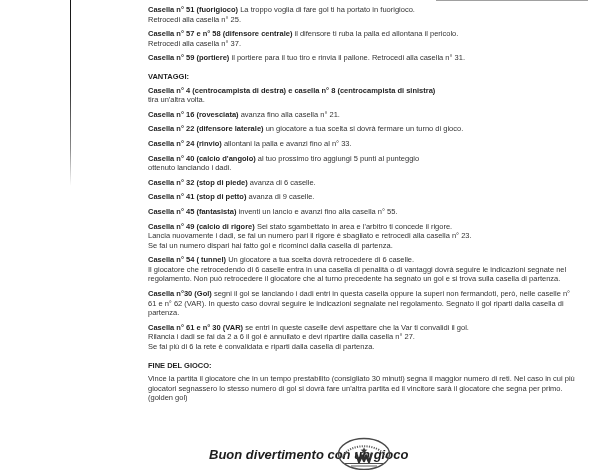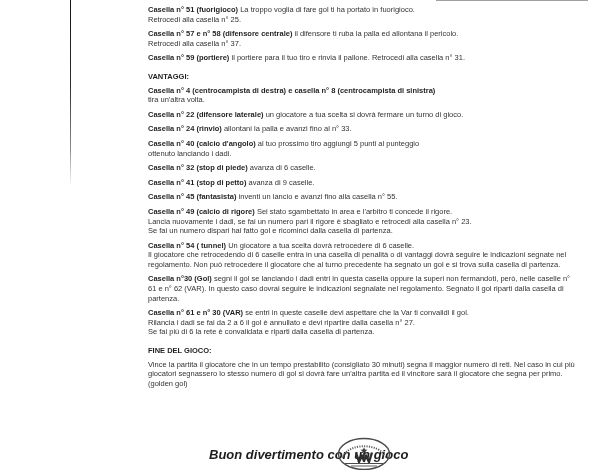--- a/index.html
+++ b/index.html
@@ -42,20 +42,21 @@
     <p class="para"><b>Casella n° 51 (fuorigioco)</b> <span class="body-text">La troppo voglia di fare gol ti ha portato in fuorigioco.
 Retrocedi alla casella n° 25.</span></p>
     <p class="para"><b>Casella n° 57 e n° 58 (difensore centrale)</b> <span class="body-text">il difensore ti ruba la palla ed allontana il pericolo.
 Retrocedi alla casella n° 37.</span></p>
     <p class="para"><b>Casella n° 59 (portiere)</b> <span class="body-text">il portiere para il tuo tiro e rinvia il pallone. Retrocedi alla casella n° 31.</span></p>
 
     <div class="heading">VANTAGGI:</div>
 
     <p class="para"><b>Casella n° 4 (centrocampista di destra) e casella n° 8 (centrocampista di sinistra)</b><span class="body-text">
 tira un'altra volta.</span></p>
+    <p class="para"><b>Casella n° 16 (rovesciata)</b> <span class="body-text">avanza fino alla casella n° 21.</span></p>
     <p class="para"><b>Casella n° 22 (difensore laterale)</b> <span class="body-text">un giocatore a tua scelta si dovrà fermare un turno di gioco.</span></p>
     <p class="para"><b>Casella n° 24 (rinvio)</b> <span class="body-text">allontani la palla e avanzi fino al n° 33.</span></p>
     <p class="para"><b>Casella n° 40 (calcio d'angolo)</b> <span class="body-text">al tuo prossimo tiro aggiungi 5 punti al punteggio
 ottenuto lanciando i dadi.</span></p>
     <p class="para"><b>Casella n° 32 (stop di piede)</b> <span class="body-text">avanza di 6 caselle.</span></p>
     <p class="para"><b>Casella n° 41 (stop di petto)</b> <span class="body-text">avanza di 9 caselle.</span></p>
     <p class="para"><b>Casella n° 45 (fantasista)</b> <span class="body-text">inventi un lancio e avanzi fino alla casella n° 55.</span></p>
     <p class="para"><b>Casella n° 49 (calcio di rigore)</b> <span class="body-text">Sei stato sgambettato in area e l'arbitro ti concede il rigore.
 Lancia nuovamente i dadi, se fai un numero pari il rigore è sbagliato e retrocedi alla casella n° 23.
 Se fai un numero dispari hai fatto gol e ricominci dalla casella di partenza.</span></p>

